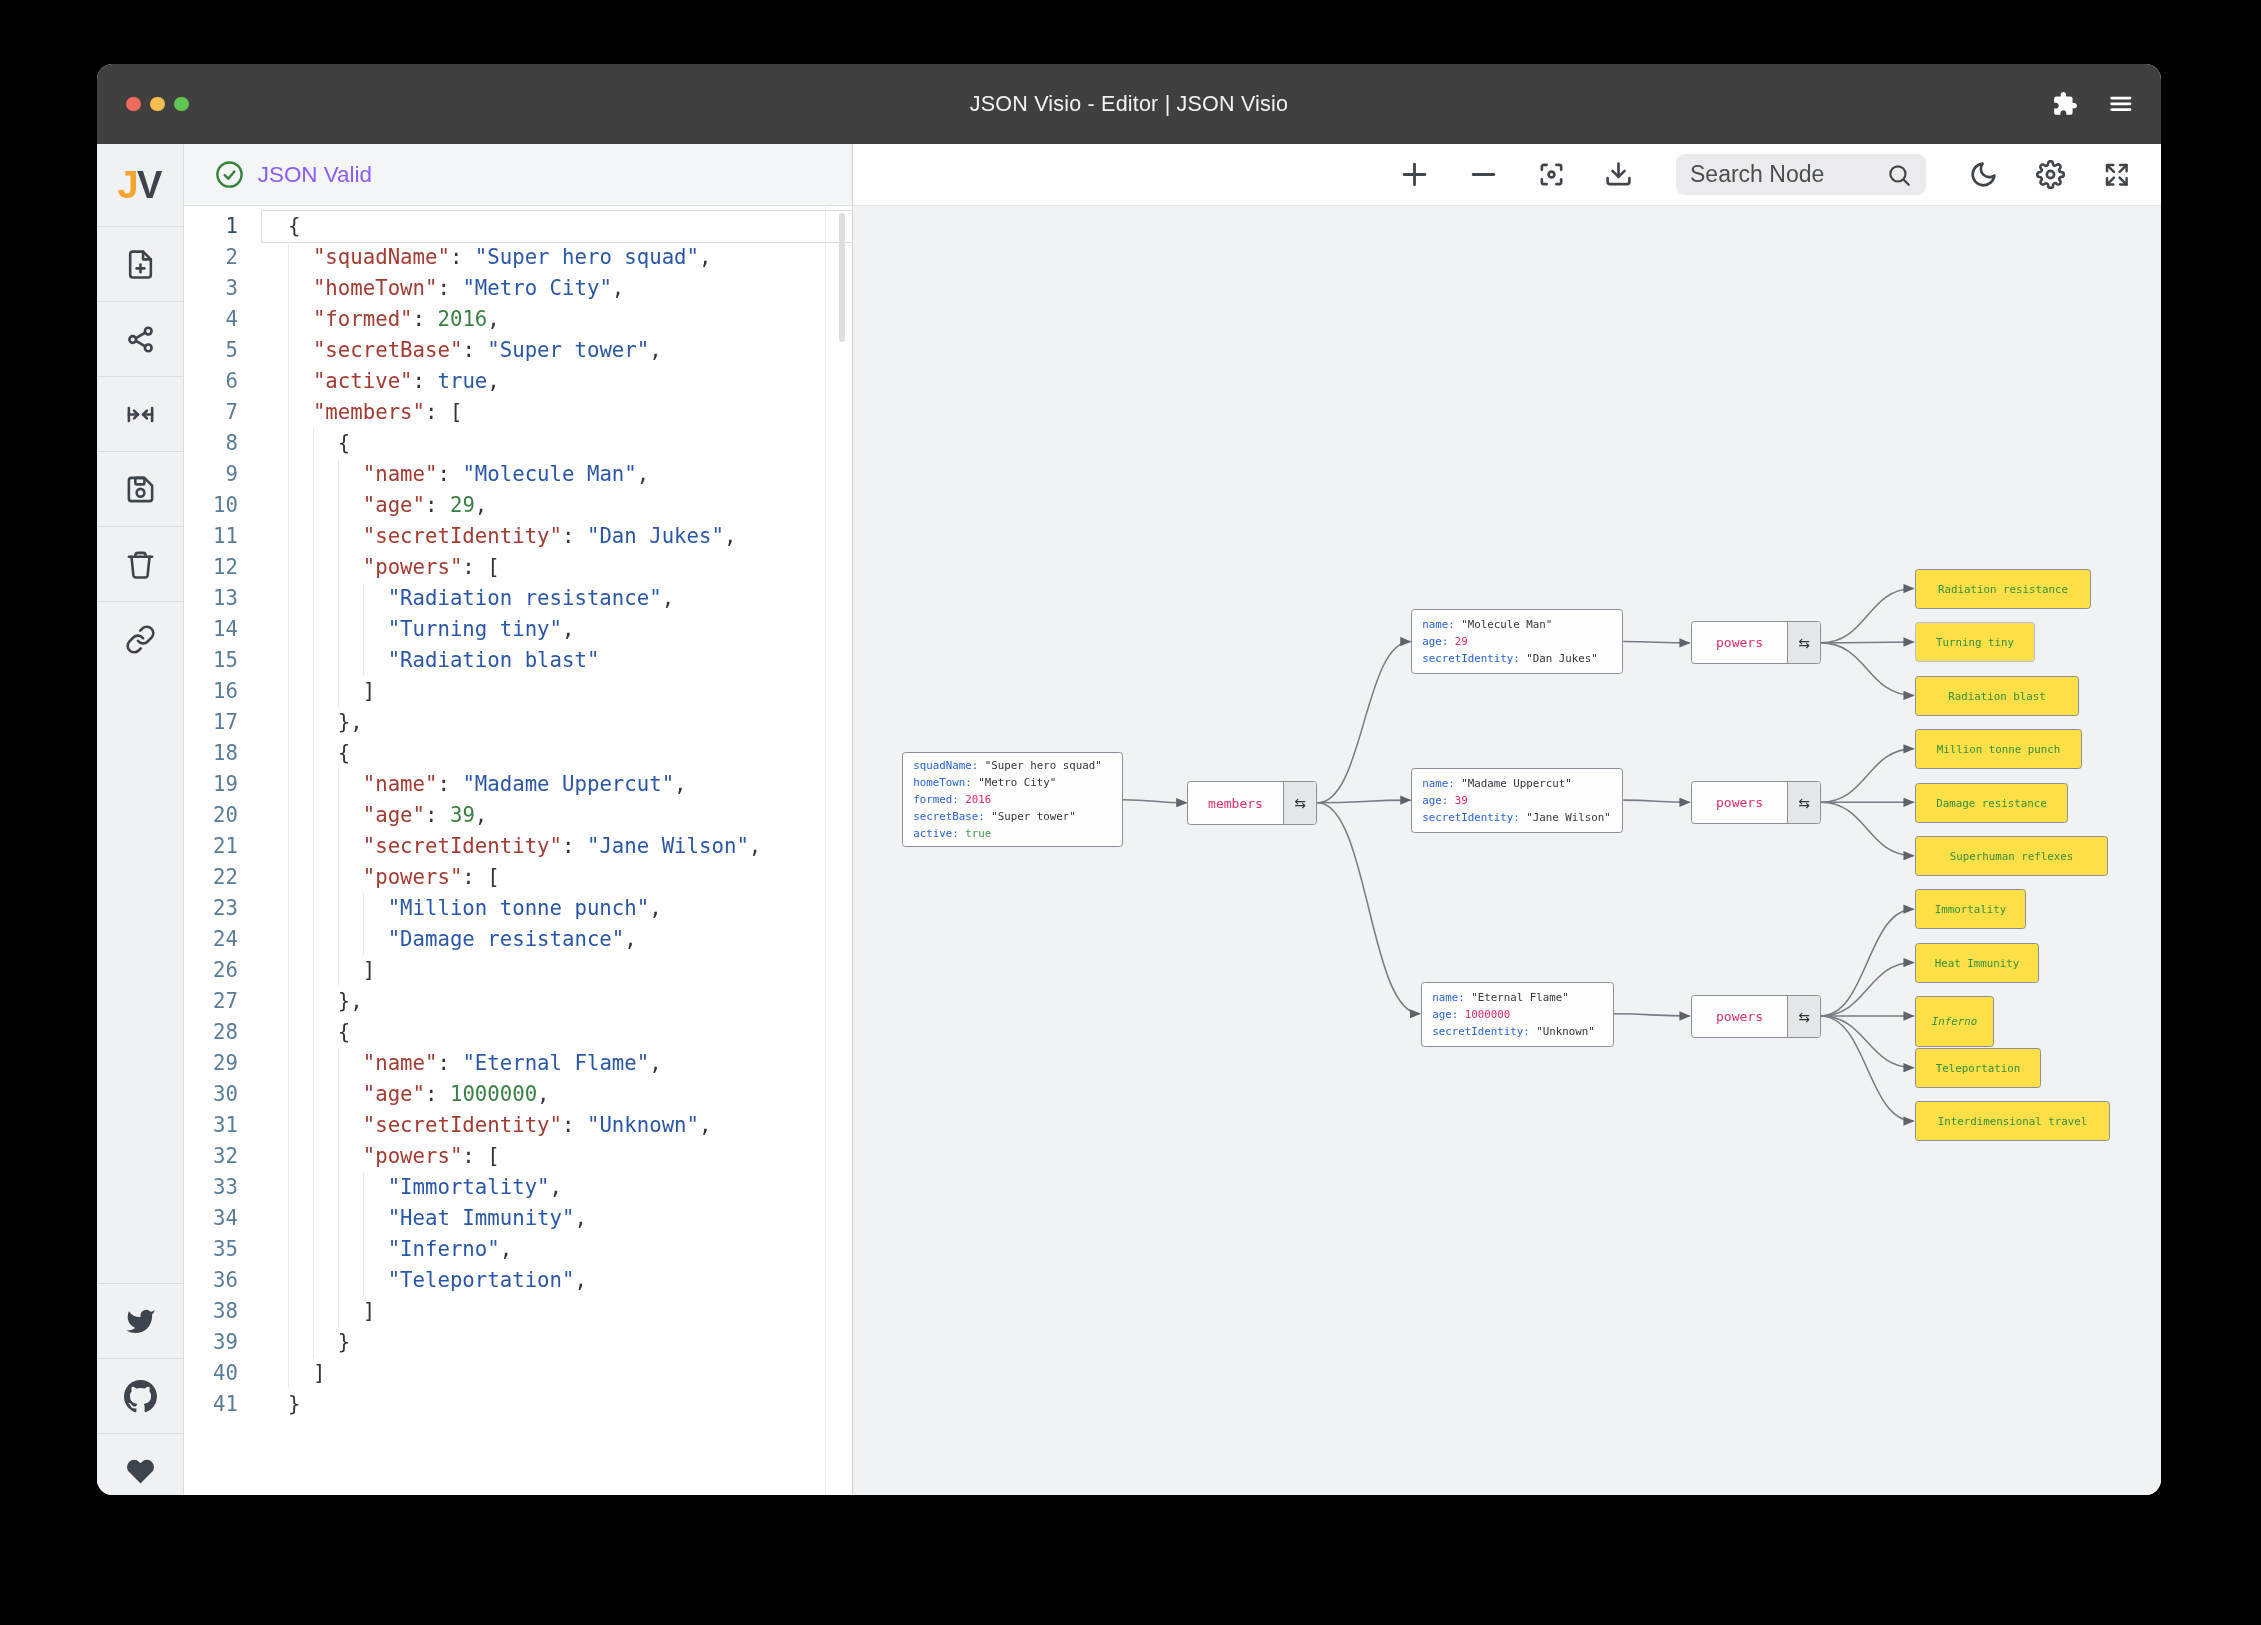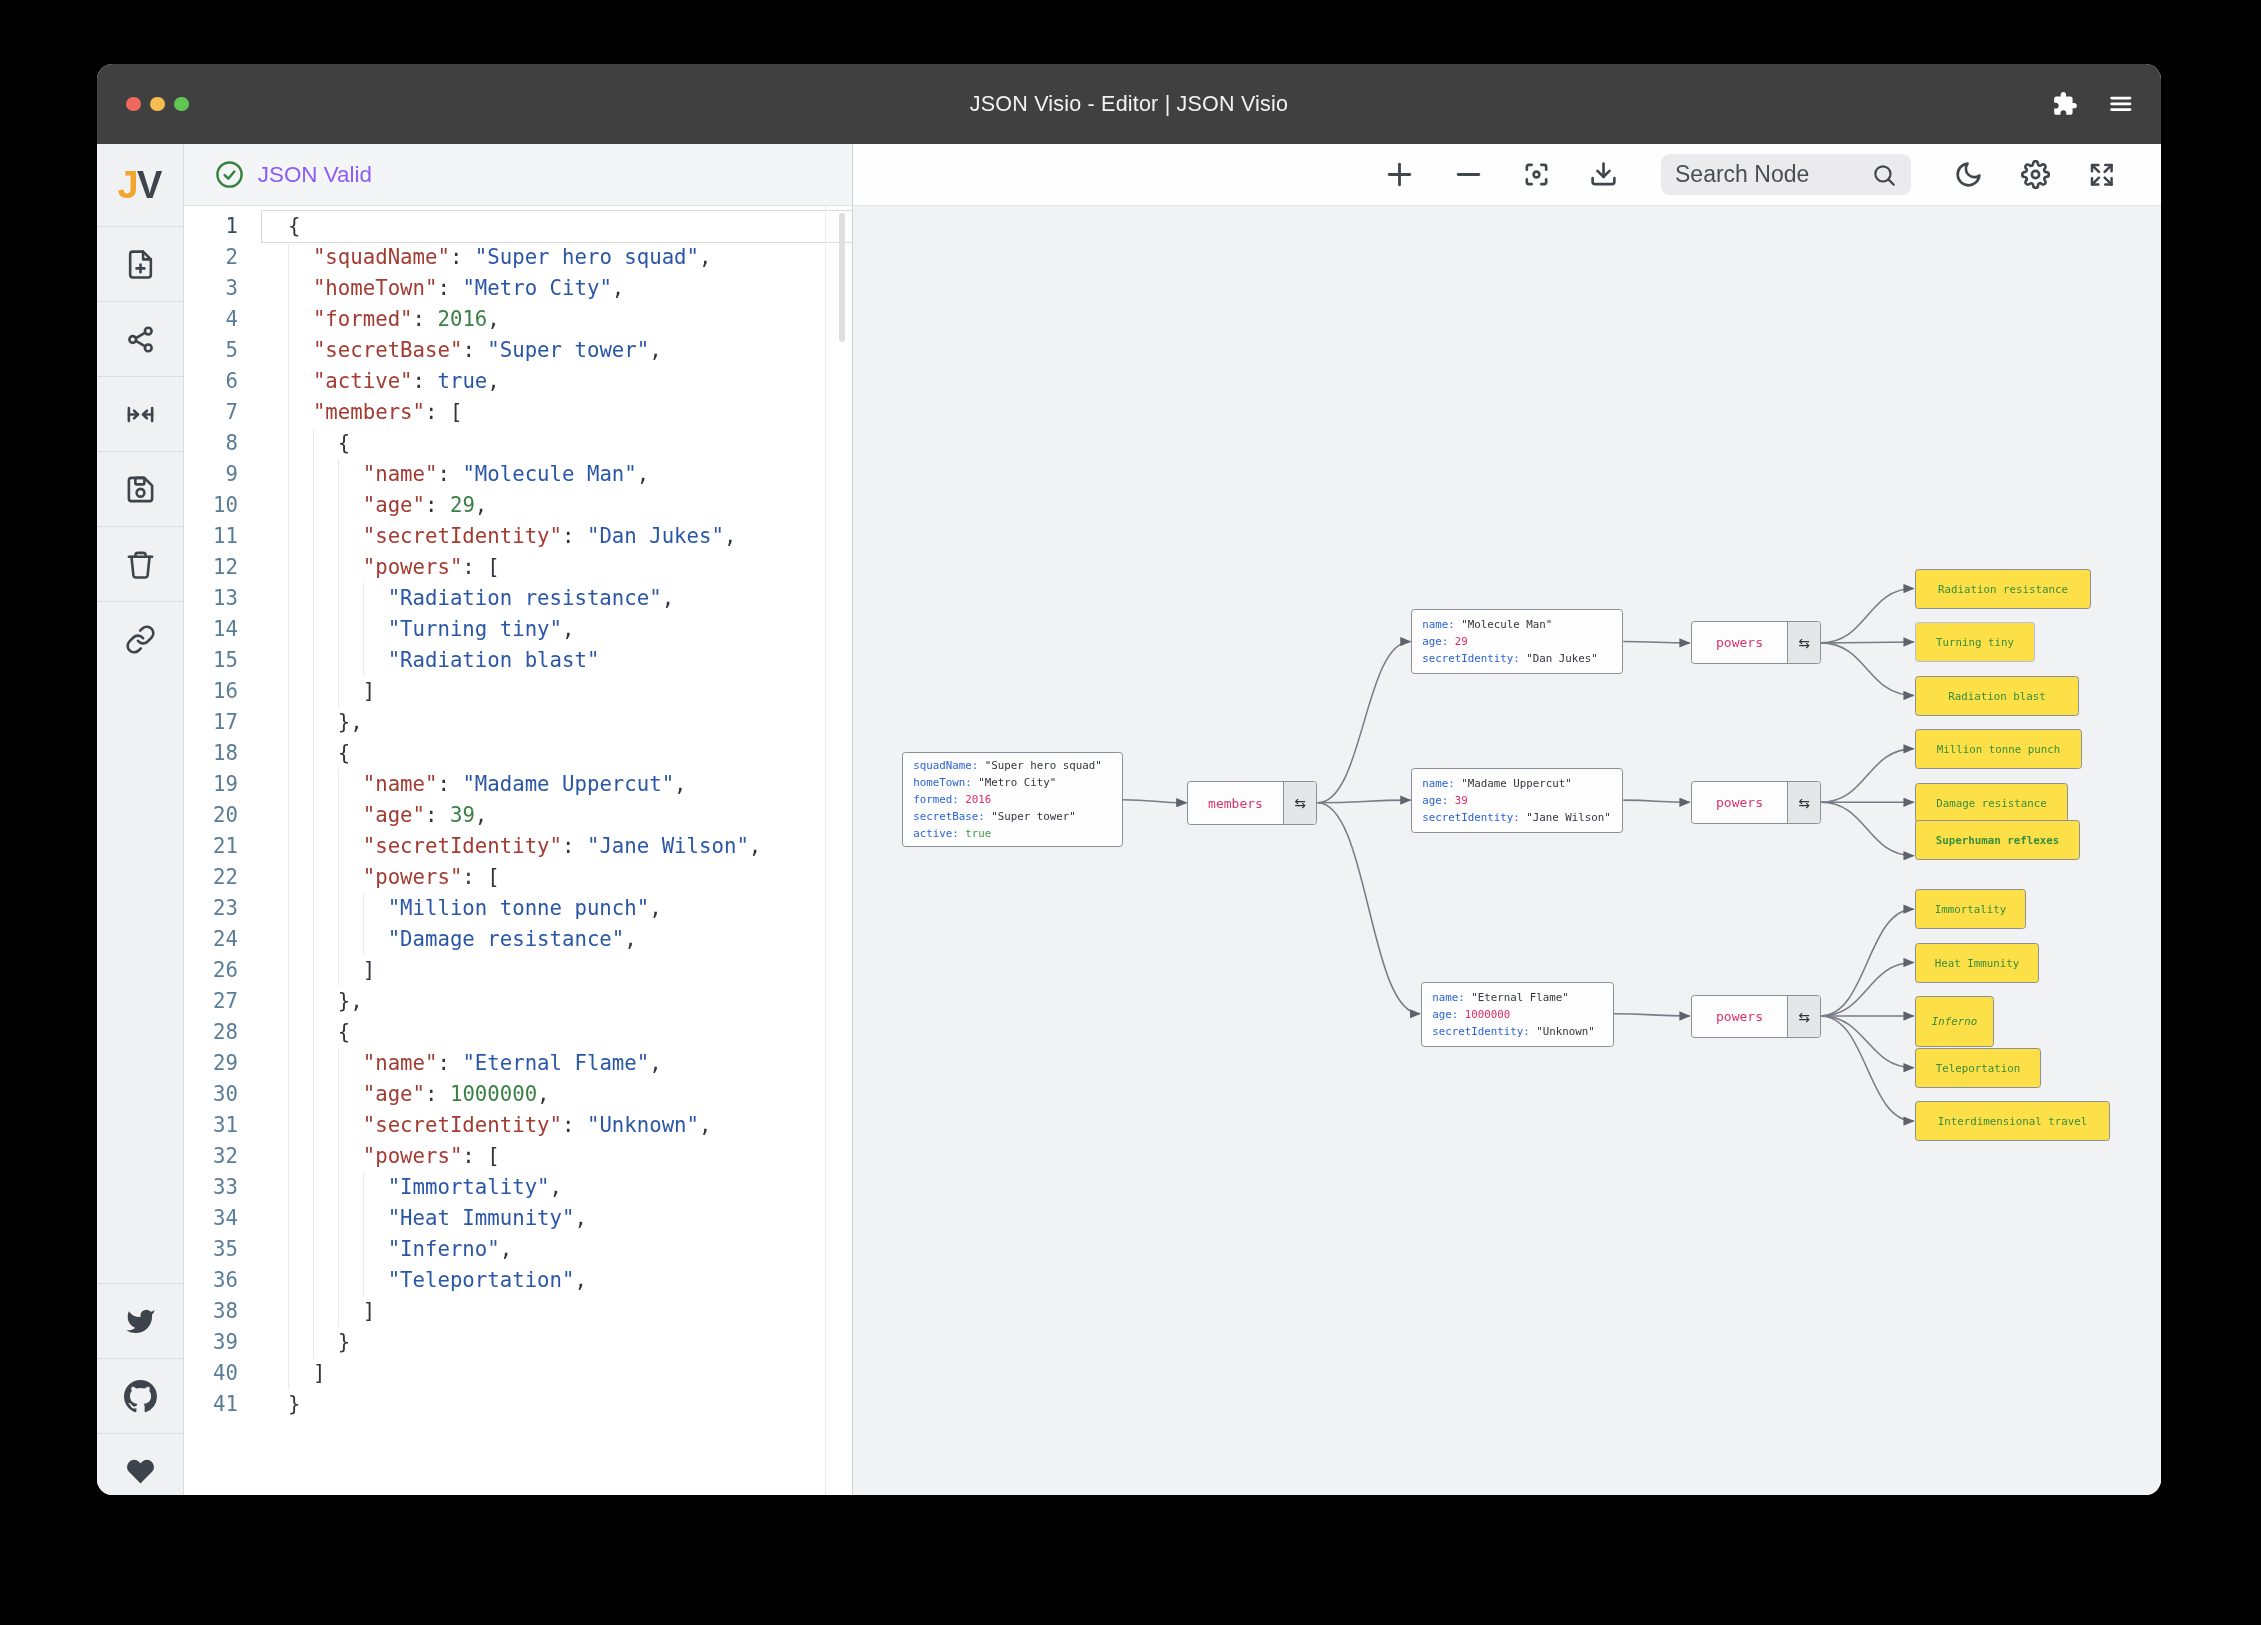--- a/index.html
+++ b/index.html
@@ -51,21 +51,21 @@
   .tk-k{color:#a33b32} .tk-s{color:#2a56a8} .tk-n{color:#3a8045}
   .tk-b{color:#2a56a8} .tk-p{color:#30343a}
   .scroll-rule { position:absolute; right:26px; top:62px; bottom:0; width:0.9px; background:#ececec; }
   .scroll-thumb { position:absolute; right:6.9px; top:69px; width:6px; height:129px;
                   background:#dedede; border-radius:3.4px; }
 
   
   .graph-panel { flex:1; display:flex; flex-direction:column; position:relative; }
   .graph-header { height:62px; background:#fefefe; border-bottom:0.9px solid #e4e5e7;
                   display:flex; align-items:center; justify-content:flex-end;
-                  gap:38px; padding-right:45px; }
+                  gap:38px; padding-right:30px; }
   .tool-btn { background:none; border:none; cursor:pointer; display:flex; align-items:center; }
   .ticon { stroke:#41464d; fill:none; stroke-width:2.2; stroke-linecap:round; stroke-linejoin:round; }
   .search-box { width:250px; height:41px; background:#ebebed; border-radius:8.6px;
                 display:flex; align-items:center; padding:0 13.8px; margin:0 5.2px; }
   .search-box input { flex:1; border:none; background:transparent; outline:none;
                       font-size:23px; color:#3f4347; font-family:"Liberation Sans", sans-serif; width:100%; }
   .search-box input::placeholder { color:#4a4e53; opacity:1; }
 
   .canvas { flex:1; background:#f1f2f4; position:relative; overflow:hidden; }
   #edges-svg { position:absolute; left:0; top:0; }
@@ -510,21 +510,21 @@
             <div class="grow"><span class="gk">name: </span><span class="gv-str">"Madame Uppercut"</span></div>
             <div class="grow"><span class="gk">age: </span><span class="gv-num">39</span></div>
             <div class="grow"><span class="gk">secretIdentity: </span><span class="gv-str">"Jane Wilson"</span></div>
           </div>
           <div class="gnode collapser" style="left: 838px; top: 575px; width: 130px; height: 43px;">
             <div class="clabel">powers</div>
             <div class="cstrip">⇆</div>
           </div>
           <div class="gnode leaf" style="left: 1062px; top: 523px; width: 167px; height: 40px;">Million tonne punch</div>
           <div class="gnode leaf" style="left: 1062px; top: 577px; width: 153px; height: 40px;">Damage resistance</div>
-          <div class="gnode leaf" style="left: 1062px; top: 614px; width: 165px; height: 40px; font-weight: bold;">Superhuman reflexes</div>
+          <div class="gnode leaf" style="left: 1062px; top: 630px; width: 193px; height: 40px;">Superhuman reflexes</div>
           <div class="gnode object" style="left: 568px; top: 776px; width: 193px; height: 65px;">
             <div class="grow"><span class="gk">name: </span><span class="gv-str">"Eternal Flame"</span></div>
             <div class="grow"><span class="gk">age: </span><span class="gv-num">1000000</span></div>
             <div class="grow"><span class="gk">secretIdentity: </span><span class="gv-str">"Unknown"</span></div>
           </div>
           <div class="gnode collapser" style="left: 838px; top: 789px; width: 130px; height: 43px;">
             <div class="clabel">powers</div>
             <div class="cstrip">⇆</div>
           </div>
           <div class="gnode leaf" style="left: 1062px; top: 683px; width: 111px; height: 40px;">Immortality</div>

